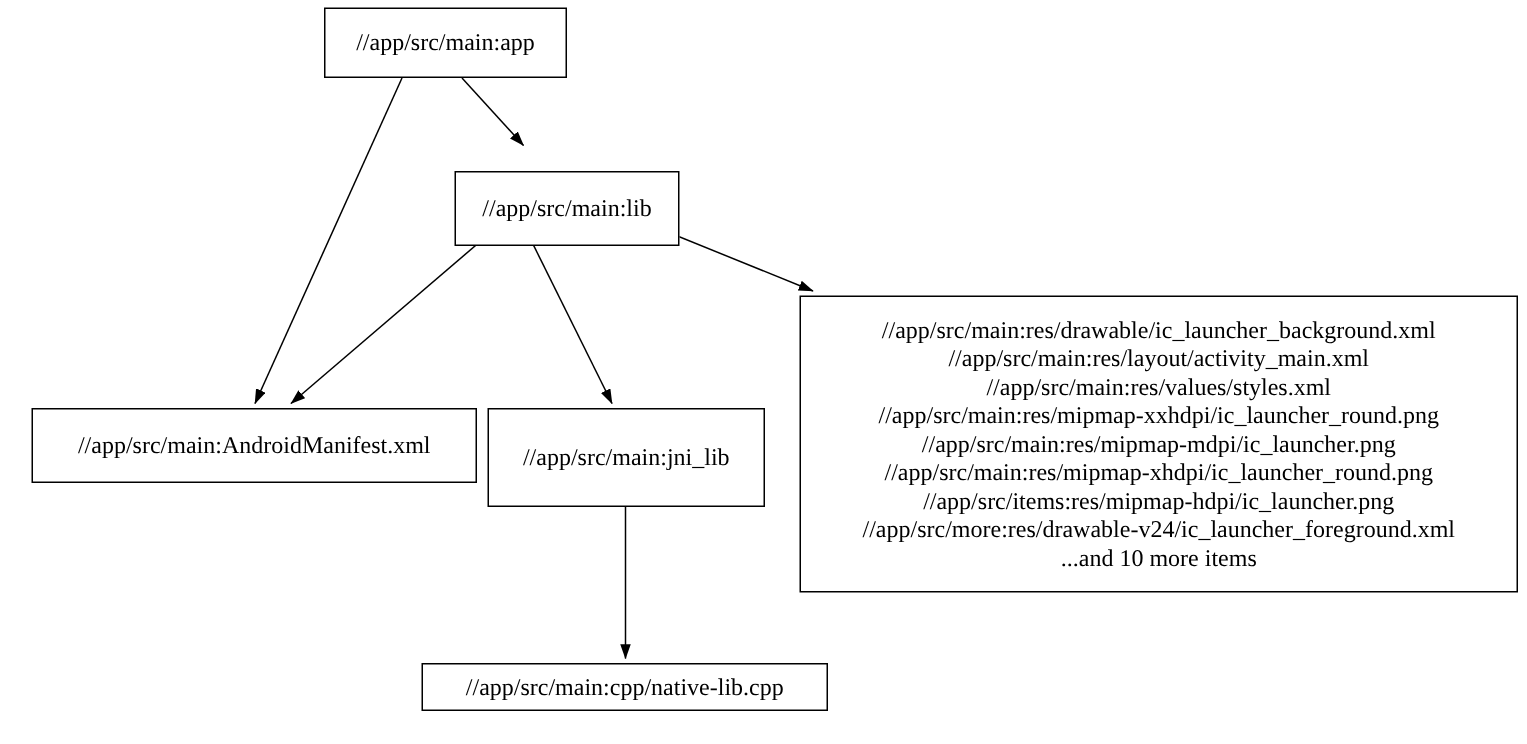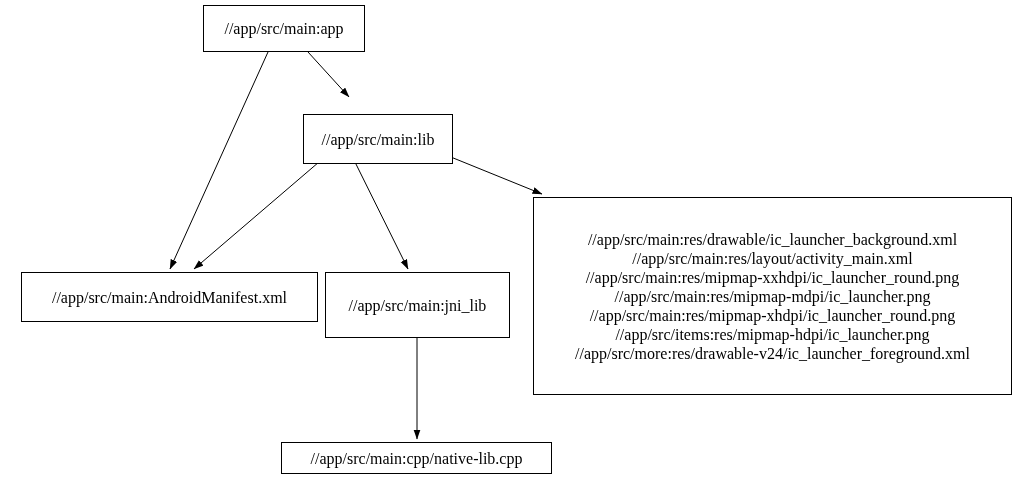--- a/index.html
+++ b/index.html
@@ -31,21 +31,21 @@
     border: 1px solid #000000;
     display: flex;
     flex-direction: column;
     align-items: center;
     justify-content: center;
     text-align: center;
     font-size: 16px;
     line-height: 19px;
     white-space: nowrap;
   }
-  .node-app        { left: 203px; top: 5px;   width: 162px; height: 47px; }
+  .node-app        { left: 216px; top: 5px;   width: 162px; height: 47px; }
   .node-lib        { left: 303px; top: 100px; width: 150px; height: 50px; margin-top: 14px; }
   .node-manifest   { left: 21px;   top: 272px; width: 297px; height: 50px; }
   .node-jni-lib    { left: 325px; top: 272px; width: 185px; height: 66px; }
   .node-resources  { left: 533px; top: 197px; width: 479px; height: 198px; }
   .node-native-lib { left: 281px; top: 442px; width: 271px; height: 32px; }
   .node-resources .res-line {
     display: block;
   }
 </style>
 </head>
@@ -79,24 +79,26 @@
     <span>//app/src/main:AndroidManifest.xml</span>
   </div>
 
   <div class="node node-jni-lib">
     <span>//app/src/main:jni_lib</span>
   </div>
 
   <div class="node node-resources">
     <span class="res-line">//app/src/main:res/drawable/ic_launcher_background.xml</span>
     <span class="res-line">//app/src/main:res/layout/activity_main.xml</span>
+    <span class="res-line">//app/src/main:res/values/styles.xml</span>
     <span class="res-line">//app/src/main:res/mipmap-xxhdpi/ic_launcher_round.png</span>
     <span class="res-line">//app/src/main:res/mipmap-mdpi/ic_launcher.png</span>
     <span class="res-line">//app/src/main:res/mipmap-xhdpi/ic_launcher_round.png</span>
     <span class="res-line">//app/src/items:res/mipmap-hdpi/ic_launcher.png</span>
     <span class="res-line">//app/src/more:res/drawable-v24/ic_launcher_foreground.xml</span>
+    <span class="res-line">...and 10 more items</span>
   </div>
 
   <div class="node node-native-lib">
     <span>//app/src/main:cpp/native-lib.cpp</span>
   </div>
 
 </div>
 
 </body></html>

